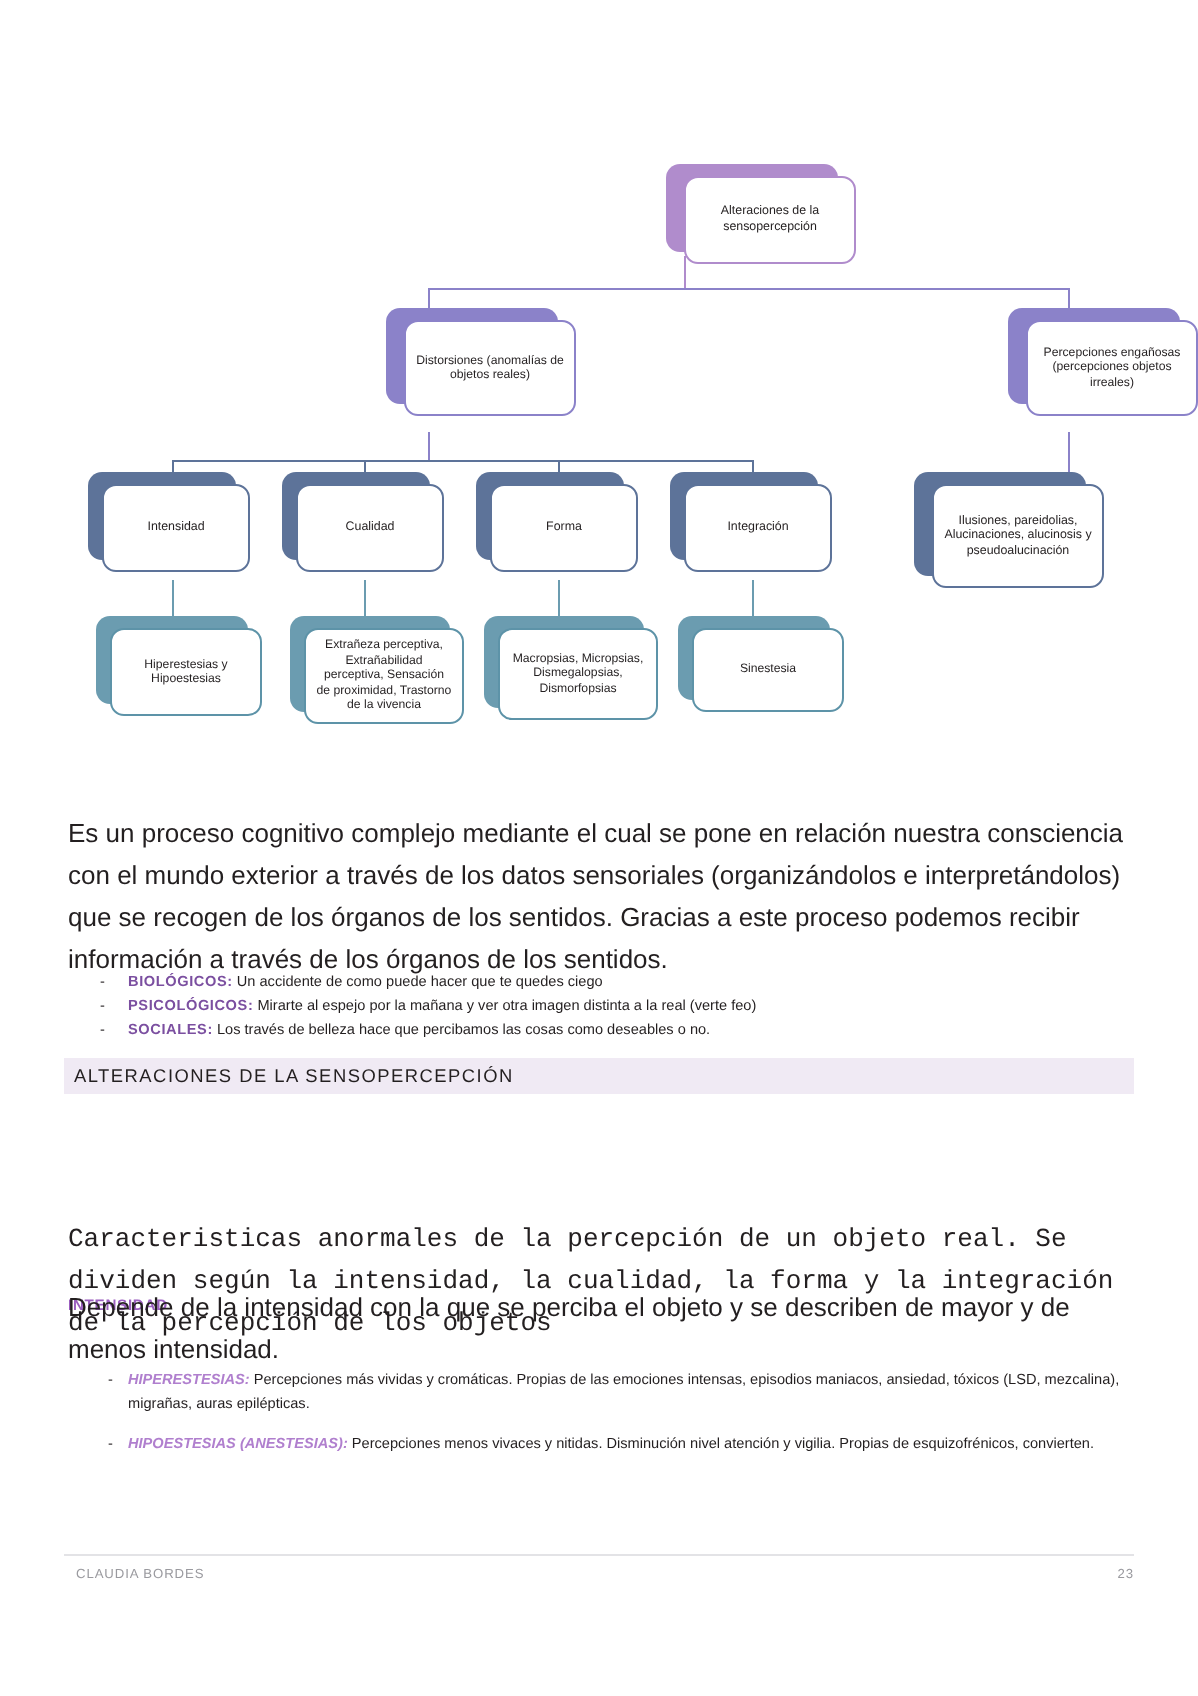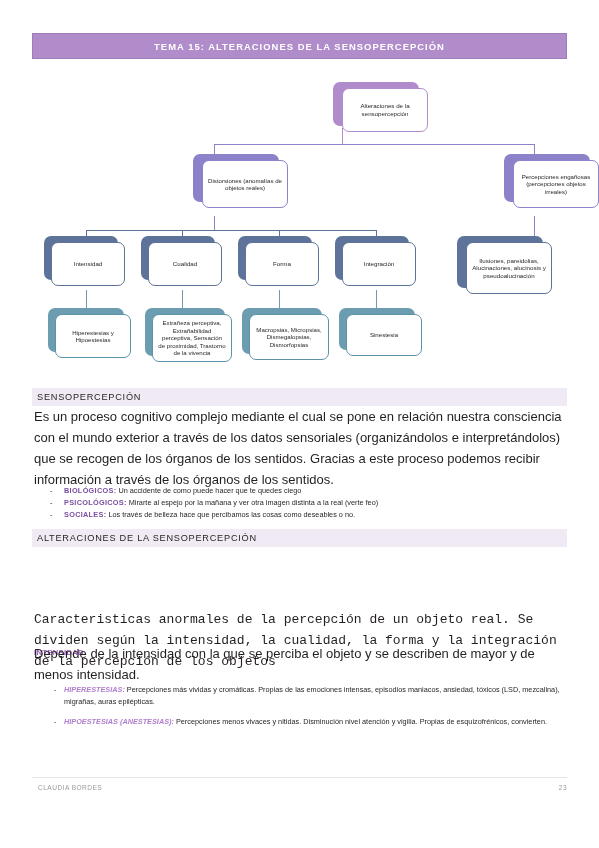--- a/index.html
+++ b/index.html
@@ -203,23 +203,20 @@
     letter-spacing: 0.45px;
   }
   .footer-left { left: 38px; }
   .footer-right { left: 545px; width: 22px; text-align: right; }
 </style>
 </head>
 <body>
 
 <div class="page">
 
-  <div class="title-banner">
-    <span class="title-text">TEMA 15: ALTERACIONES DE LA SENSOPERCEPCIÓN</span>
-  </div>
 
   <div class="diagram">
 
     <div class="conn v purple" style="left:310px; top:58px; height:16px;"></div>
     <div class="conn h indigo" style="left:182px; top:74px; width:320px;"></div>
     <div class="conn v indigo" style="left:182px; top:74px; height:16px;"></div>
     <div class="conn v indigo" style="left:502px; top:74px; height:16px;"></div>
 
     <div class="conn v indigo" style="left:182px; top:146px; height:14px;"></div>
     <div class="conn h slate" style="left:54px; top:160px; width:290px;"></div>
@@ -297,21 +294,20 @@
     </div>
 
     <div class="node-back lv4-back" style="left:307px; top:238px; width:76px; height:42px;"></div>
     <div class="node lv4" style="left:314px; top:244px; width:76px; height:42px;">
       <span class="node-label">Sinestesia</span>
     </div>
     <div class="node-inner lv4-inner" style="left:320px; top:249px; width:56px; height:28px;"></div>
 
   </div>
 
-  <div class="section-head" style="top:388px;">SENSOPERCEPCIÓN</div>
   <div class="para" style="top:406px;">Es un proceso cognitivo complejo mediante el cual se pone en relación nuestra consciencia con el mundo exterior a través de los datos sensoriales (organizándolos e interpretándolos) que se recogen de los órganos de los sentidos. Gracias a este proceso podemos recibir información a través de los órganos de los sentidos.</div>
 
   <div class="bullets" style="top:485px;">
     <div class="bullet-row">
       <span class="bullet-dash">-</span>
       <span class="bullet-body"><span class="kw-purple">BIOLÓGICOS</span><span class="kw-purple">:</span><span> Un accidente de como puede hacer que te quedes ciego</span></span>
     </div>
     <div class="bullet-row">
       <span class="bullet-dash">-</span>
       <span class="bullet-body"><span class="kw-purple">PSICOLÓGICOS</span><span class="kw-purple">:</span><span> Mirarte al espejo por la mañana y ver otra imagen distinta a la real (verte feo)</span></span>

